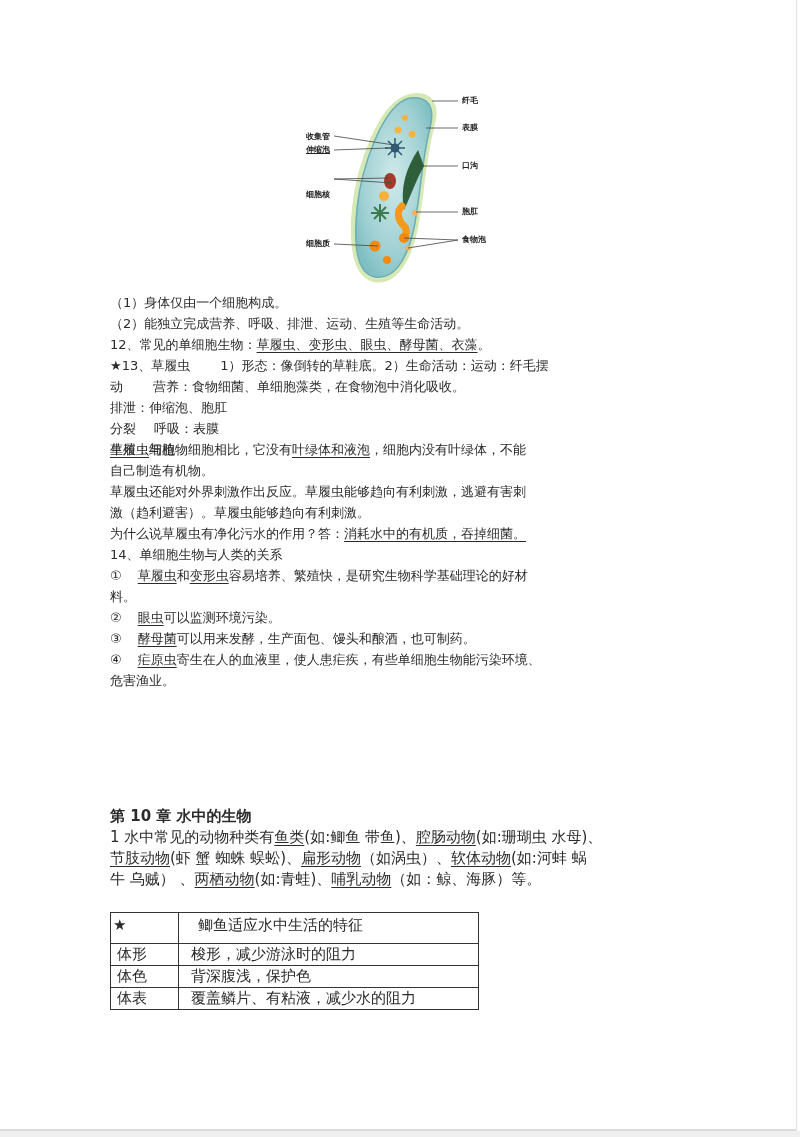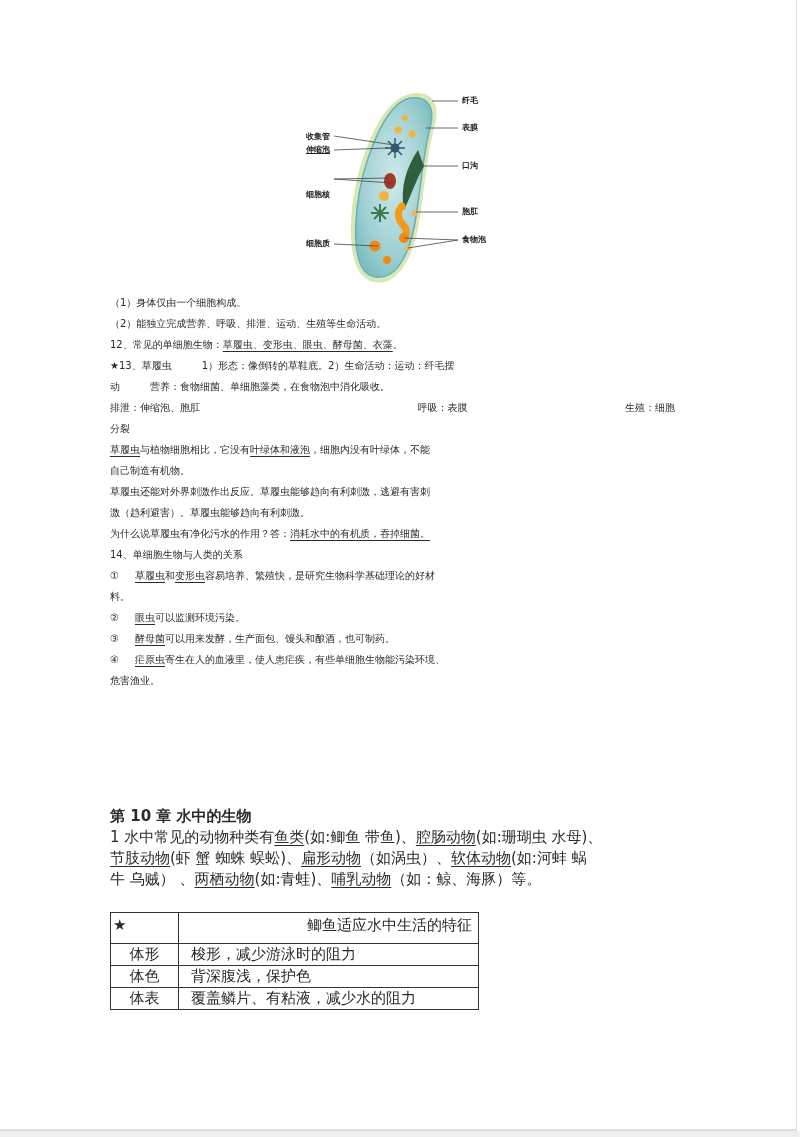--- a/index.html
+++ b/index.html
@@ -29,49 +29,49 @@
     position: absolute; left: 300px; top: 88px; width: 200px; height: 200px;
   }
   .diagram svg { position: absolute; left: 0; top: 0; }
   .dlabel {
     position: absolute; font-size: 8px; line-height: 10px; color: #222;
     white-space: nowrap; font-weight: bold;
   }
   
   .content {
     position: absolute; left: 110px; top: 292px; width: 572px;
-    font-size: 10px; line-height: 21px;
+    font-size: 13px; line-height: 21px;
   }
   .line { white-space: nowrap; height: 21px; }
   .u { text-decoration: underline; text-underline-offset: 3px; text-decoration-thickness: 1px; }
   .gap1 { display: inline-block; width: 30px; }
   .gap2 { display: inline-block; width: 16px; }
-  .spread { display: flex; justify-content: space-between; width: 565px; }
+  .spread { display: flex; justify-content: space-between; width: 565px; flex-direction: column; }
   .chapter {
     position: absolute; left: 110px; top: 806px; width: 572px;
     font-size: 15px; line-height: 21px;
   }
   .chapter-title {
     text-align: left; font-weight: bold; font-size: 15px; height: 21px;
   }
   
   .fish-table {
     position: absolute; left: 110px; top: 912px;
     border-collapse: collapse; font-size: 15px;
     width: 369px;
   }
   .fish-table td {
     border: 1.5px solid #333;
     padding: 0 6px; height: 21px; line-height: 21px; white-space: nowrap;
   }
   .fish-table tr.head td { height: 30px; vertical-align: top; line-height: 24px; }
-  .fish-table td.c1 { width: 55px; text-align: center; }
+  .fish-table td.c1 { width: 55px; text-align: left; }
   .fish-table td.c2 { padding-left: 12px; }
   .fish-table tr.head td.c1 { text-align: left; padding-left: 2px; }
-  .fish-table tr.head td.c2 { padding-left: 19px; text-align: right; }
+  .fish-table tr.head td.c2 { padding-left: 19px; }
   .watermark {
     position: absolute; left: 368px; top: 990px;
     font-family: "DejaVu Sans", sans-serif; font-weight: bold;
     font-size: 71px; letter-spacing: -2px; color: #ececec;
     z-index: -1; line-height: 86px;
   }
 </style>
 </head>
 <body>
 
@@ -155,21 +155,21 @@
     <span>12、常见的单细胞生物：</span><span class="u">草履虫、变形虫、眼虫、酵母菌、衣藻</span><span>。</span>
   </div>
   <div class="line">
     <span>★13、草履虫</span><span class="gap1"></span><span>1）形态：像倒转的草鞋底。2）生命活动：运动：纤毛摆</span>
   </div>
   <div class="line">
     <span>动</span><span class="gap1"></span><span>营养：食物细菌、单细胞藻类，在食物泡中消化吸收。</span>
   </div>
   <div class="line spread">
     <span>排泄：伸缩泡、胞肛</span>
-    <span style="margin-left:60px;">呼吸：表膜</span>
+    <span style="margin-left:44px;">呼吸：表膜</span>
     <span>生殖：细胞</span>
   </div>
   <div class="line">分裂</div>
   <div class="line">
     <span class="u">草履虫</span><span>与植物细胞相比，它没有</span><span class="u">叶绿体和液泡</span><span>，细胞内没有叶绿体，不能</span>
   </div>
   <div class="line">自己制造有机物。</div>
   <div class="line">草履虫还能对外界刺激作出反应。草履虫能够趋向有利刺激，逃避有害刺</div>
   <div class="line">激（趋利避害）。草履虫能够趋向有利刺激。</div>
   <div class="line">

